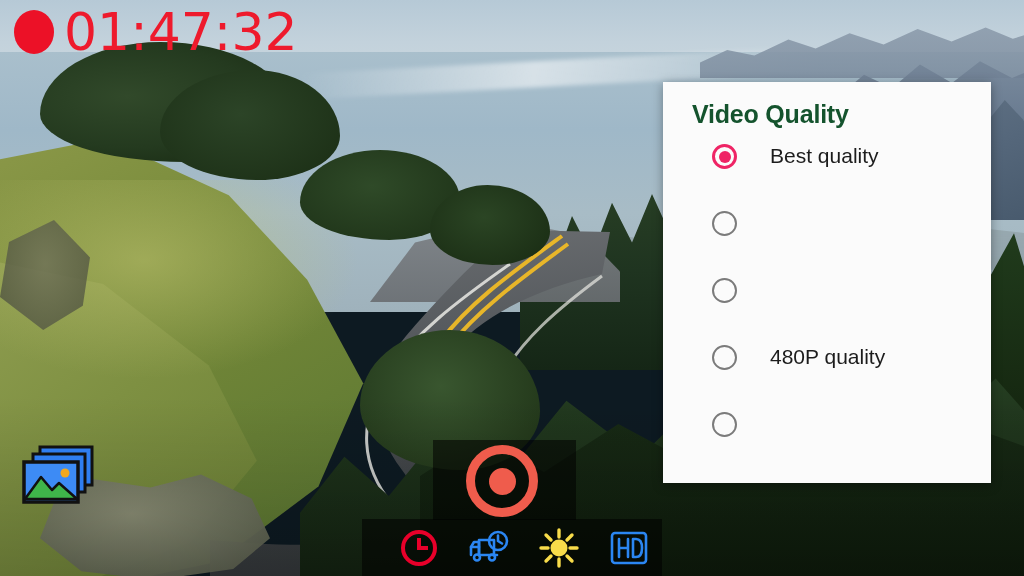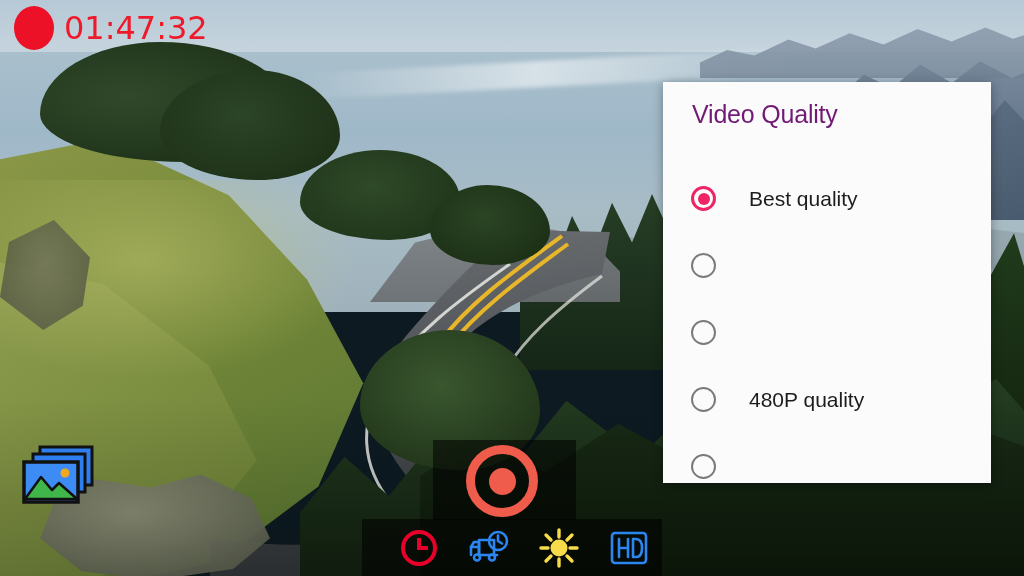--- a/index.html
+++ b/index.html
@@ -200,21 +200,21 @@
     display: flex;
     align-items: center;
     gap: 10px;
   }
   .rec-dot {
     width: 40px; height: 44px;
     border-radius: 50%;
     background: #ec1127;
   }
   .rec-time {
-    font-size: 32px;
+    font-size: 52px;
     line-height: 1;
     font-weight: 400;
     color: #ee1a2c;
     letter-spacing: 0px;
     font-family: "DejaVu Sans", sans-serif;
   }
 
   
   .gallery-btn {
     position: absolute;
@@ -278,34 +278,34 @@
     left: 663px; top: 82px;
     width: 328px; height: 401px;
     background: #fbfbfb;
     box-shadow: 0 2px 10px rgba(0,0,0,.35);
     box-sizing: border-box;
   }
   .dialog-title {
     position: absolute;
     left: 29px; top: 18px;
     font-size: 25px;
-    font-weight: normal;
-    color: #701a75;
+    font-weight: bold;
+    color: #14532d;
     letter-spacing: -0.2px;
   }
   .option-list {
     position: absolute;
     left: 0; top: 62px;
     width: 100%;
   }
   .option {
     display: flex;
-    align-items: flex-end;
+    align-items: flex-start;
     height: 67px;
-    padding-left: 28px;
+    padding-left: 49px;
     cursor: pointer;
   }
   .radio {
     width: 25px; height: 25px;
     border-radius: 50%;
     border: 2.5px solid #7b7b7b;
     box-sizing: border-box;
     flex: 0 0 auto;
     display: flex;
     align-items: center;

